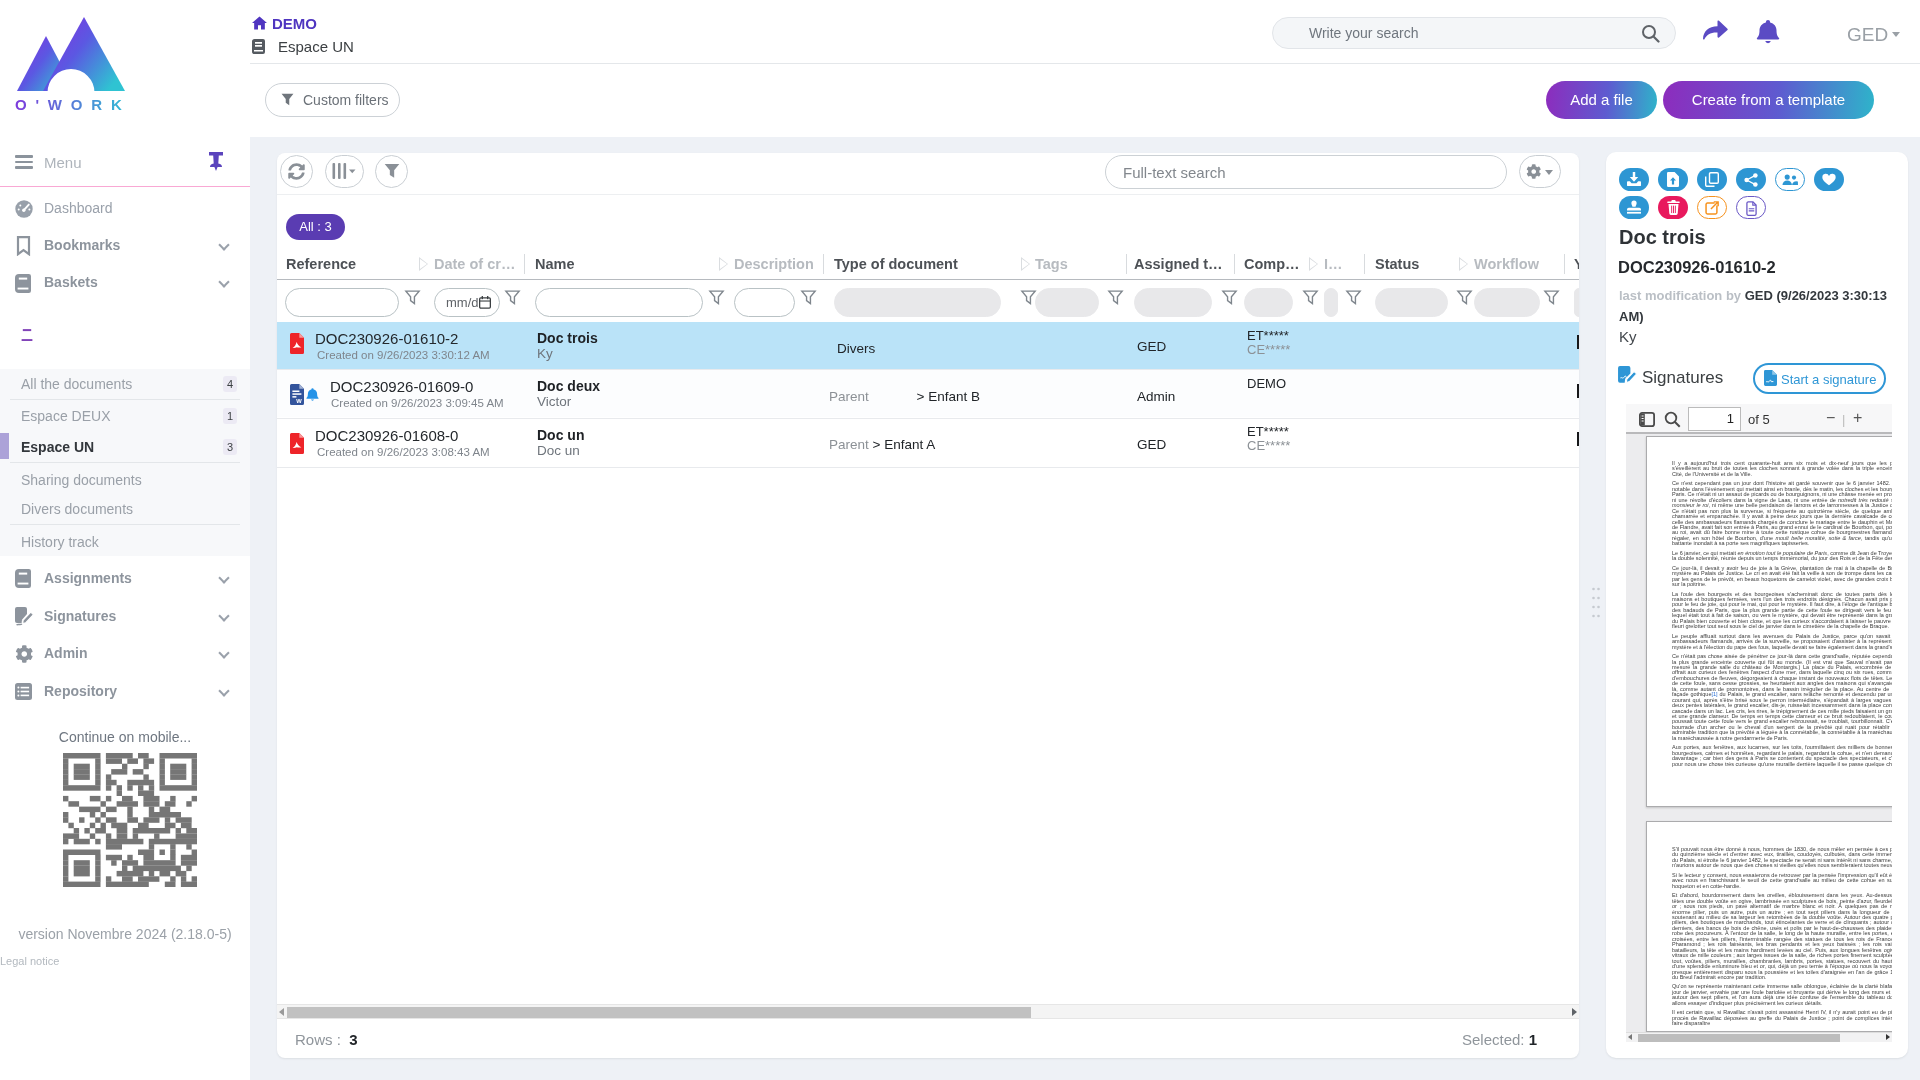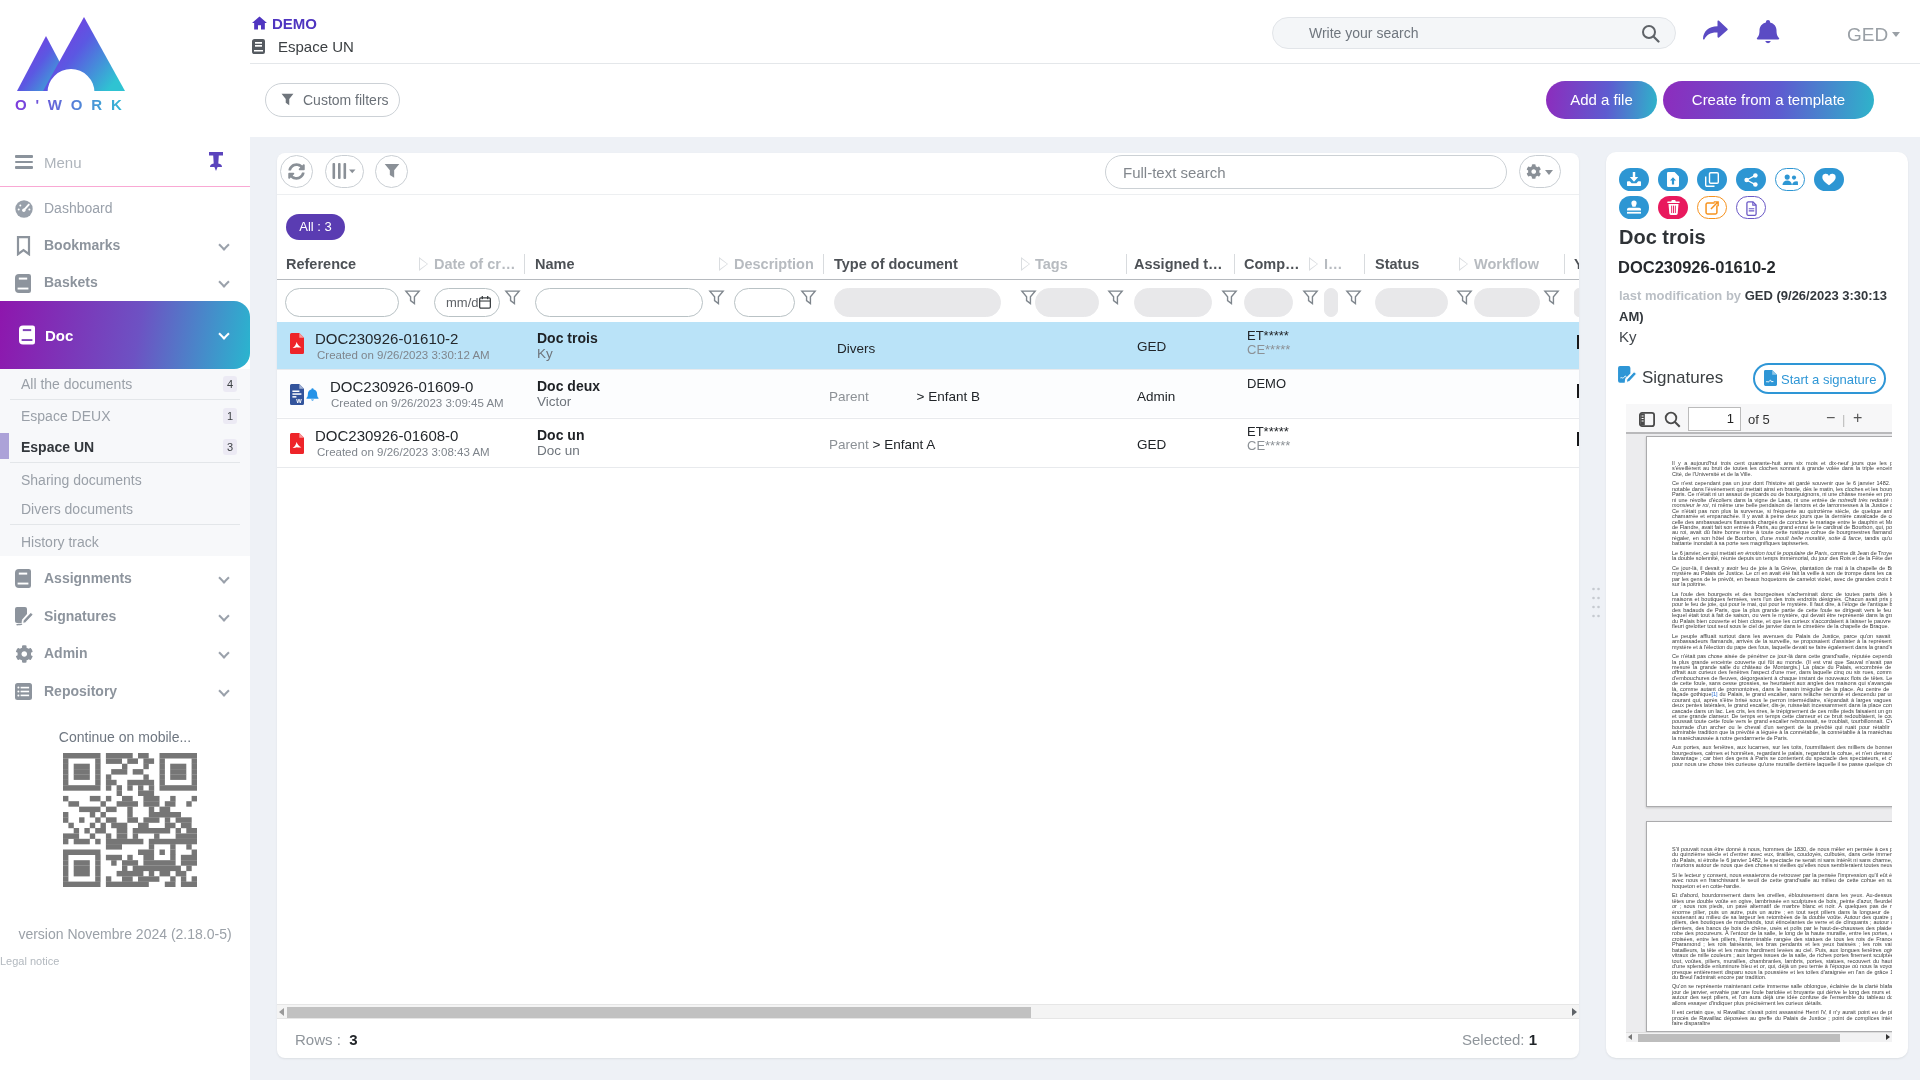--- a/index.html
+++ b/index.html
@@ -122,24 +122,20 @@
     </div>
   <div class="nav-item" style="top:190px;">
       <span class="t2">Dashboard</span>
     </div>
   <div class="nav-item" style="top:227px;">
       <span class="t">Bookmarks</span>
       <span class="chev"></span>
     </div>
   <div class="nav-item" style="top:264px;">
       <span class="t">Baskets</span>
-      <span class="chev"></span>
-    </div>
-  <div id="docblock">
-      <span class="t">Doc</span>
       <span class="chev"></span>
     </div>
   <div id="submenu">
     <div class="sub-item" style="top:0px;">
         <span class="t">All the documents</span>
         <span class="badge">4</span>
       </div>
     <div class="subdiv" style="top:30px;"></div>
     <div class="sub-item" style="top:32px;">
         <span class="t">Espace DEUX</span>

